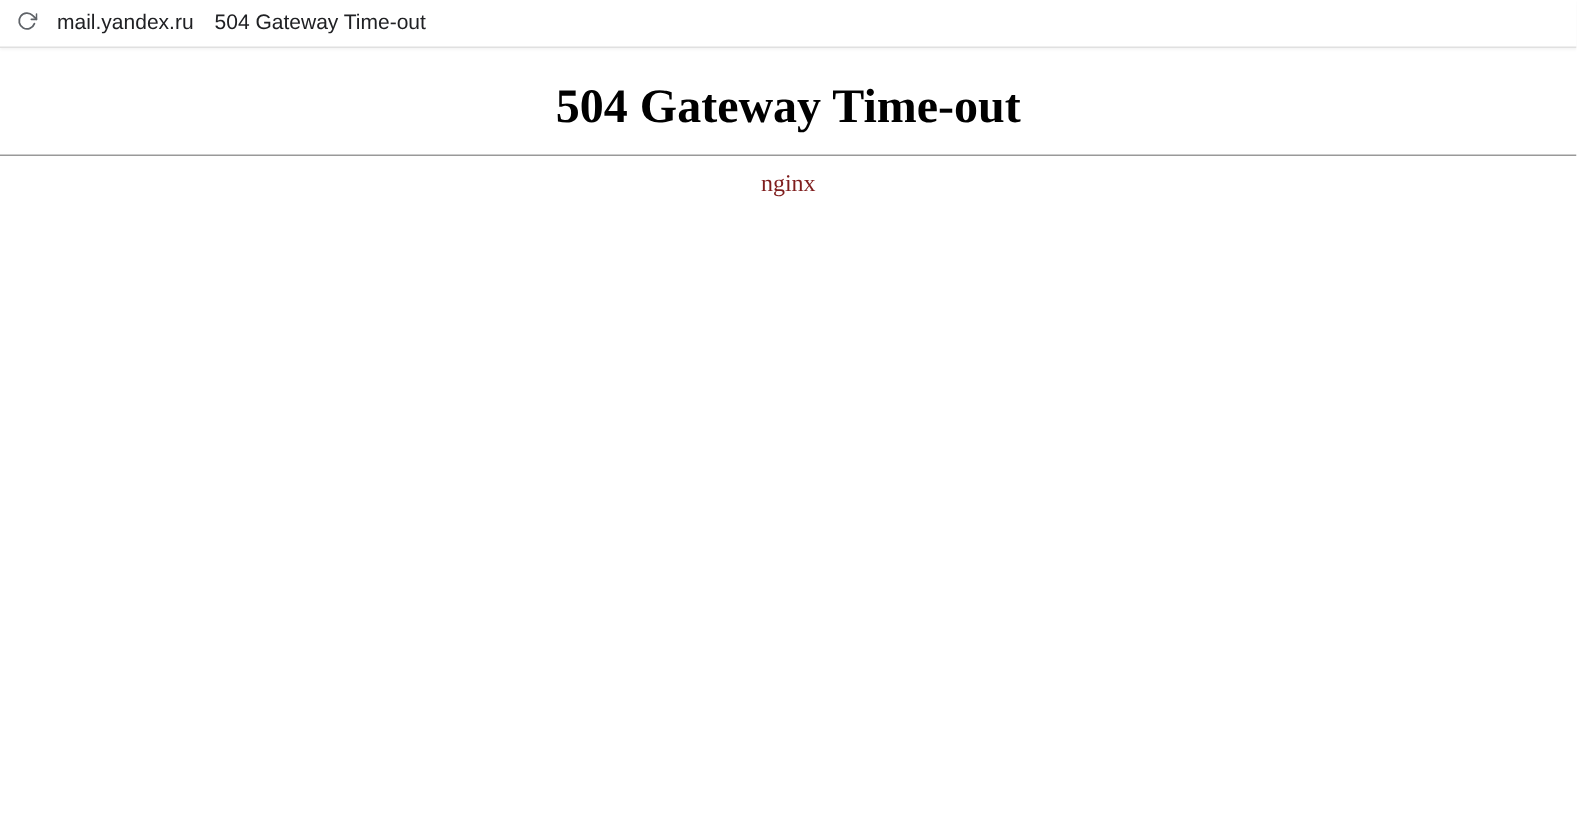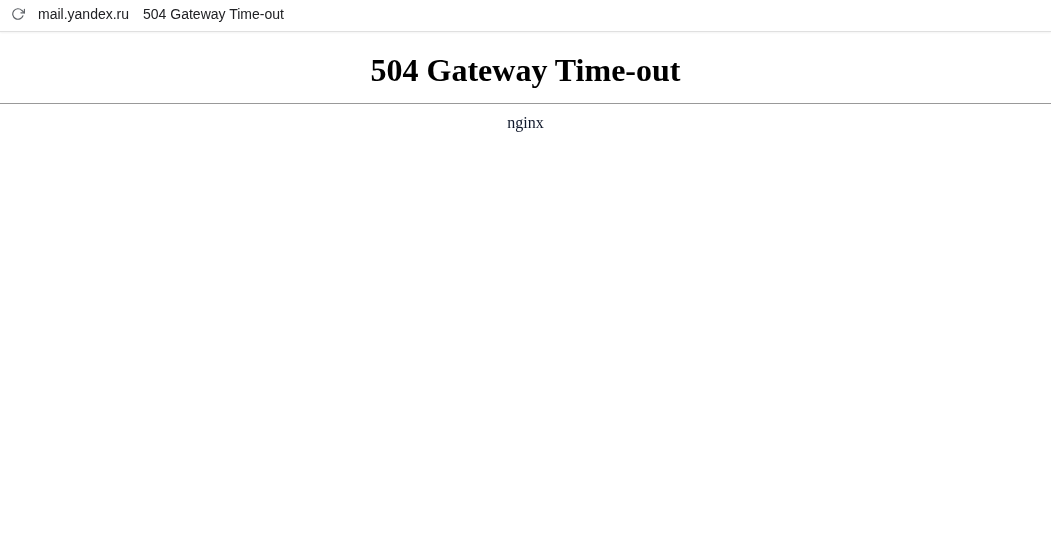--- a/index.html
+++ b/index.html
@@ -59,21 +59,21 @@
     }
     .divider {
       border: none;
       border-top: 1px solid #999999;
       margin: 0;
     }
     .server-text {
       font-family: "Times New Roman", Times, serif;
       font-size: 16px;
       text-align: center;
-      color: #0f172a;
+      color: #7f1d1d;
       padding-top: 10px;
     }
   </style>
 </head>
 <body>
 
 <div class="address-bar">
   <span class="reload-icon">
     <svg viewBox="0 0 24 24" fill="none" stroke="currentColor" stroke-width="2" stroke-linecap="round" stroke-linejoin="round">
       <polyline points="23 4 23 10 17 10"></polyline>

